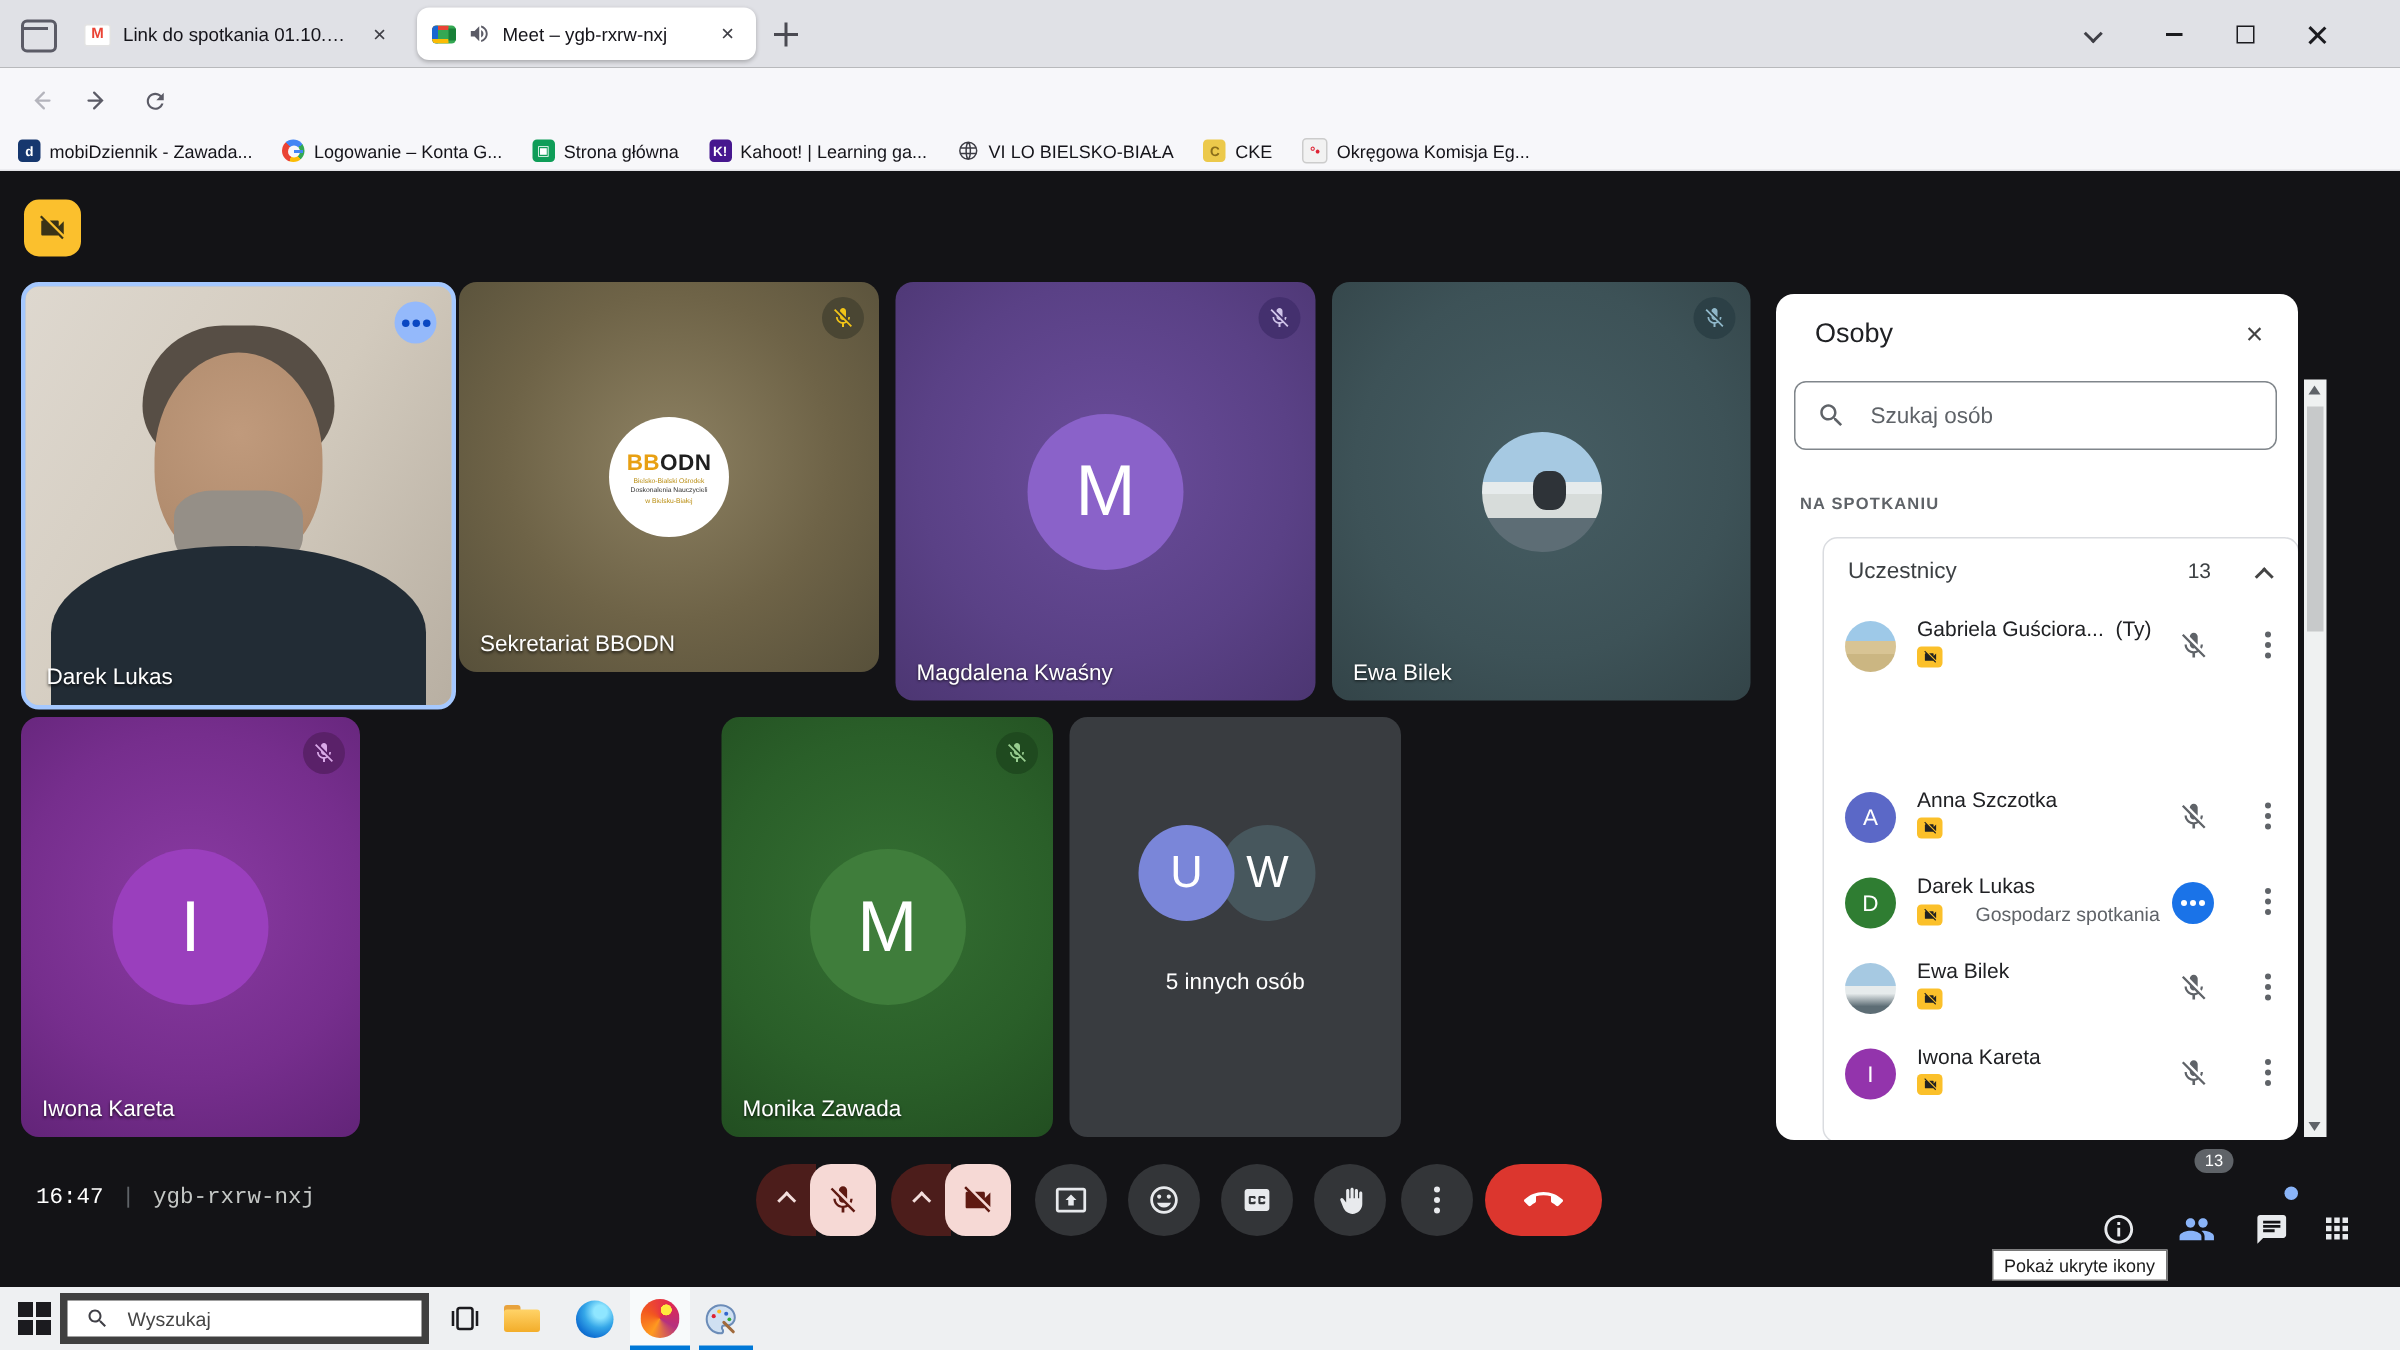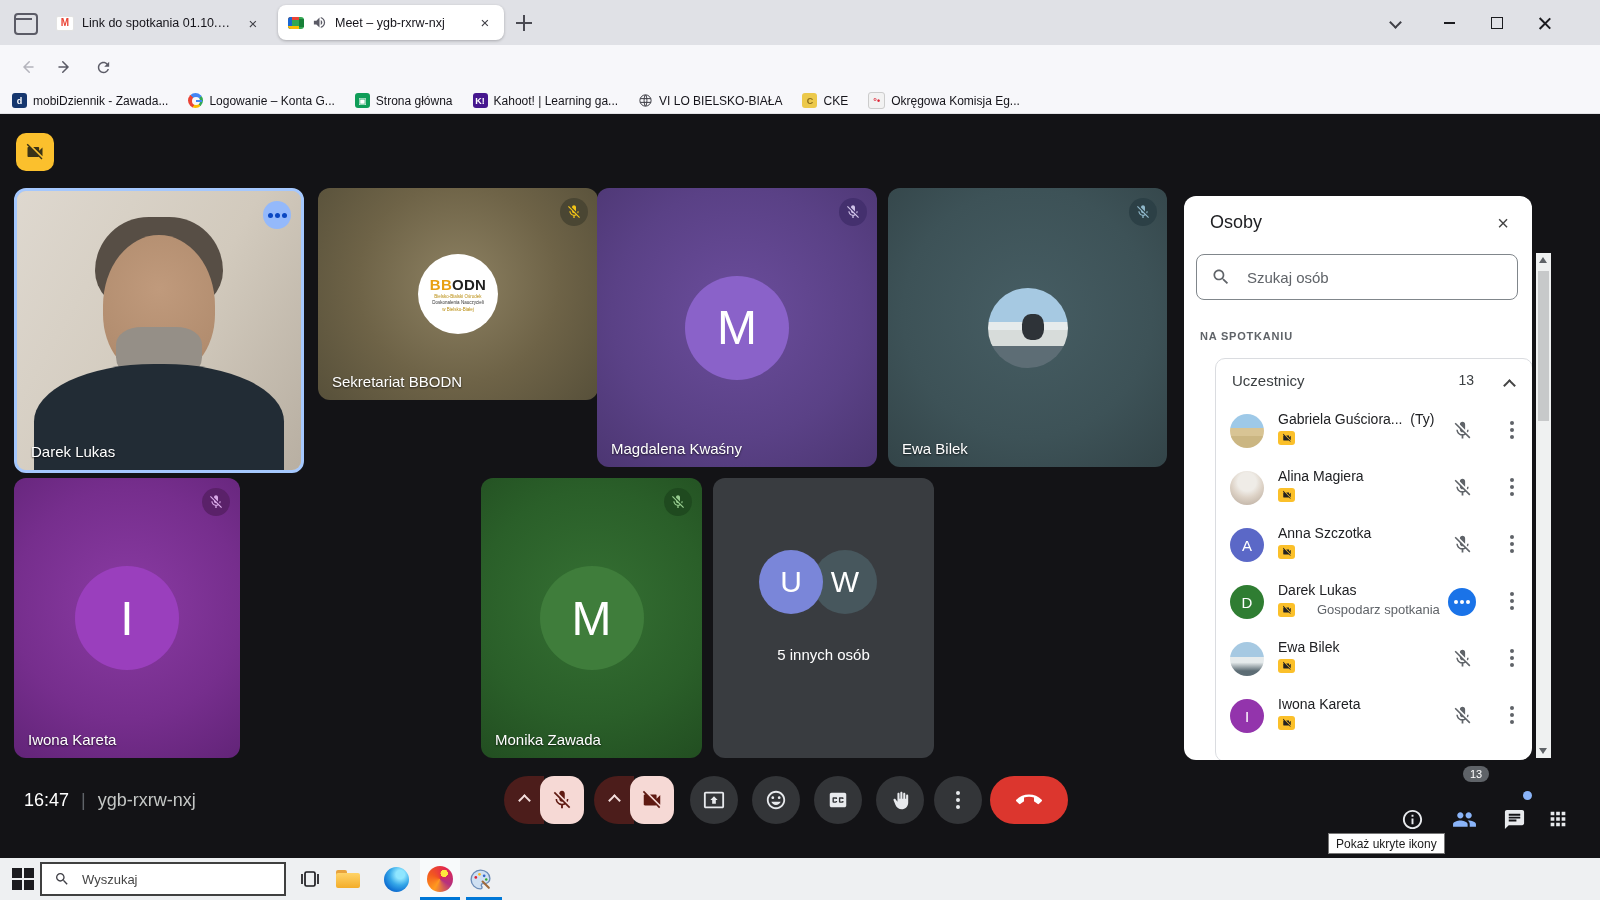--- a/index.html
+++ b/index.html
@@ -50,21 +50,21 @@
   .g-ic::before{content:"";position:absolute;left:3.5px;top:3.5px;width:8px;height:8px;border-radius:50%;background:#f7f7fa;}
   .g-ic::after{content:"";position:absolute;right:1px;top:6.5px;width:6px;height:2.5px;background:#4285f4;}
 
   
   #meet{position:absolute;left:0;top:114px;width:1600px;height:744px;background:#131316;}
   .camwarn{position:absolute;left:16px;top:19px;width:38px;height:38px;border-radius:10px;background:#fbc02d;display:flex;align-items:center;justify-content:center;color:#3a3317;}
   .tile{position:absolute;border-radius:12px;overflow:hidden;}
   .tile-name{position:absolute;left:14px;bottom:10px;color:#fff;font-size:15px;text-shadow:0 1px 2px rgba(0,0,0,.7);}
   .badge{position:absolute;top:10px;right:10px;width:28px;height:28px;border-radius:50%;display:flex;align-items:center;justify-content:center;}
   .t1{left:14px;top:74px;width:284px;height:279px;border:3px solid #a5c8fe;background:#cfc8bd;}
-  .t2{left:318px;top:74px;width:280px;height:212px;background:radial-gradient(circle at 50% 45%,#8d8162 0%,#6e6347 55%,#57503a 100%);}
+  .t2{left:306px;top:74px;width:280px;height:260px;background:radial-gradient(circle at 50% 45%,#8d8162 0%,#6e6347 55%,#57503a 100%);}
   .t3{left:597px;top:74px;width:280px;height:279px;background:radial-gradient(circle at 50% 45%,#6b4d9c 0%,#5a4186 60%,#4c3672 100%);}
   .t4{left:888px;top:74px;width:279px;height:279px;background:radial-gradient(circle at 50% 45%,#465d63 0%,#3d5257 60%,#334448 100%);}
   .t5{left:14px;top:364px;width:226px;height:280px;background:radial-gradient(circle at 50% 45%,#8a3ba3 0%,#762e8d 60%,#622478 100%);}
   .t6{left:249px;top:364px;width:221px;height:280px;background:radial-gradient(circle at 50% 45%,#7b7b63 0%,#6a6a52 60%,#585842 100%);}
   .t7{left:481px;top:364px;width:221px;height:280px;background:radial-gradient(circle at 50% 45%,#357033 0%,#2a5f29 60%,#224e21 100%);}
   .t8{left:713px;top:364px;width:221px;height:280px;background:#393c40;}
   .t9{left:945px;top:364px;width:222px;height:280px;background:radial-gradient(circle at 50% 40%,#8a6b44 0%,#74572f 60%,#5d4624 100%);}
   .avatar-circle{position:absolute;left:50%;top:50%;transform:translate(-50%,-50%);border-radius:50%;display:flex;align-items:center;justify-content:center;color:#fff;}
   .init-lg{width:104px;height:104px;font-size:48px;font-weight:400;}
   .c-t3{background:#8a62c9;}.c-t5{background:#9a3fbd;}.c-t7{background:#3f7d3b;}
@@ -131,41 +131,41 @@
   .p-dots{position:absolute;left:284px;top:15px;width:24px;height:24px;display:flex;align-items:center;justify-content:center;}
   .dots3v{width:4px;height:4px;border-radius:50%;background:#5f6368;box-shadow:0 -7px 0 #5f6368,0 7px 0 #5f6368;}
   
   #pscroll{position:absolute;left:1536px;top:253px;width:15px;height:505px;background:#eff1f1;}
   .sb-arrow{position:absolute;left:3px;width:9px;height:9px;color:#5f6368;}
   .sb-up{top:4px;border-left:4.5px solid transparent;border-right:4.5px solid transparent;border-bottom:6px solid #5f6368;width:0;height:0;}
   .sb-dn{bottom:4px;border-left:4.5px solid transparent;border-right:4.5px solid transparent;border-top:6px solid #5f6368;width:0;height:0;}
   .sb-thumb{position:absolute;left:2px;top:18px;width:11px;height:150px;background:#c7c9ca;}
 
   
-  .statusbar{position:absolute;left:24px;top:676px;display:flex;align-items:center;gap:12px;color:#fff;font-size:18px;}
+  .statusbar{position:absolute;left:24px;top:676px;display:flex;align-items:center;gap:12px;color:#fff;font-size:15px;font-family:Liberation Mono, monospace;}
   .status-div{color:#5f6368;}
   .status-code{color:#c4c7c5;}
   .ctl-chev{position:absolute;width:40px;height:48px;background:#4c1d1b;display:flex;align-items:center;justify-content:center;}
   .ctl-chev .chev{border-color:#f3dedc;}
   .ctl-btn{position:absolute;width:44px;height:48px;border-radius:14px;background:#f6d9d5;display:flex;align-items:center;justify-content:center;color:#5f1a12;}
   .ctl-circle{position:absolute;width:48px;height:48px;border-radius:50%;background:#333538;display:flex;align-items:center;justify-content:center;color:#e8eaed;}
   .ctl-row{position:absolute;left:0;top:662px;width:1600px;height:48px;}
   .hangup{position:absolute;left:990px;top:0;width:78px;height:48px;border-radius:24px;background:#dc362e;display:flex;align-items:center;justify-content:center;color:#fff;}
   .ric{position:absolute;top:0;width:28px;height:28px;display:flex;align-items:center;justify-content:center;color:#e8eaed;}
   .ppl-badge{position:absolute;left:1463px;top:652px;min-width:16px;padding:0 5px;height:16px;border-radius:9px;background:#5f6368;color:#fff;font-size:11px;display:flex;align-items:center;justify-content:center;}
   .chat-dot{position:absolute;left:1523px;top:677px;width:9px;height:9px;border-radius:50%;background:#8ab4f8;}
 
   
   #tray-tooltip{position:absolute;left:1328px;top:833px;height:19px;padding:0 7px;background:#fff;border:1px solid #767676;font-size:12px;color:#1b1b1b;display:flex;align-items:center;z-index:60;white-space:nowrap;}
 
   
   #taskbar{position:absolute;left:0;top:858px;width:1600px;height:42px;background:#eef0f2;}
   .start{position:absolute;left:12px;top:10px;width:22px;height:22px;display:grid;grid-template-columns:10px 10px;grid-template-rows:10px 10px;gap:2px;}
   .start i{background:#1b1b1f;}
-  .tb-search{position:absolute;left:40px;top:4px;width:246px;height:34px;background:#fff;border:2px solid #404040;box-sizing:border-box;display:flex;align-items:center;gap:10px;padding:0 12px;}
+  .tb-search{position:absolute;left:40px;top:4px;width:246px;height:34px;background:#fff;border:5px solid #404040;box-sizing:border-box;display:flex;align-items:center;gap:10px;padding:0 12px;}
   .tb-search input{border:0;outline:0;font-size:13px;color:#3c3c3c;flex:1;font-family:inherit;}
   .tb-search input::placeholder{color:#454545;}
   .tb-ic{position:absolute;top:7px;width:28px;height:28px;display:flex;align-items:center;justify-content:center;}
   .ff-tile{position:absolute;left:420px;top:0;width:40px;height:42px;background:#f8fafb;}
   .app-line{position:absolute;bottom:0;height:3px;background:#0078d7;}
   .folder{position:relative;width:24px;height:18px;}
   .folder::before{content:"";position:absolute;left:0;top:0;width:11px;height:5px;background:#e8a33d;border-radius:2px 2px 0 0;}
   .folder::after{content:"";position:absolute;left:0;top:3px;width:24px;height:15px;background:linear-gradient(180deg,#ffd368,#f3ad2a);border-radius:2px;}
   .edge-ic{width:25px;height:25px;border-radius:50%;background:radial-gradient(circle at 65% 30%,#8fe6ff 0 18%,#35a7e8 45%,#1173d4 72%,#0a4fa0 100%);}
   .fx-ic{width:26px;height:26px;border-radius:50%;background:radial-gradient(circle at 66% 28%,#ffe83d 0 14%,rgba(0,0,0,0) 15%),conic-gradient(from 210deg,#ff9a1f,#f2571f,#e22850,#b5317f,#ff9a1f);}
@@ -638,39 +638,20 @@
       <div class="p-mic">
           <svg class="ic" width="21" height="21" viewBox="0 0 24 24">
             <use href="#micoff"></use>
           </svg>
         </div>
       <div class="p-dots">
           <span class="dots3v"></span>
         </div>
     </div>
 
-    <div class="p-row" style="top:101px;">
-      <div class="p-av av-face"></div>
-      <div class="p-name">Alina Magiera</div>
-      <div class="p-sub">
-          <span class="cam-badge">
-            <svg class="ic" width="10" height="10" viewBox="0 0 24 24">
-              <use href="#camoff"></use>
-            </svg>
-          </span>
-        </div>
-      <div class="p-mic">
-          <svg class="ic" width="21" height="21" viewBox="0 0 24 24">
-            <use href="#micoff"></use>
-          </svg>
-        </div>
-      <div class="p-dots">
-          <span class="dots3v"></span>
-        </div>
-    </div>
 
     <div class="p-row" style="top:158px;">
       <div class="p-av av-anna">A</div>
       <div class="p-name">Anna Szczotka</div>
       <div class="p-sub">
           <span class="cam-badge">
             <svg class="ic" width="10" height="10" viewBox="0 0 24 24">
               <use href="#camoff"></use>
             </svg>
           </span>

